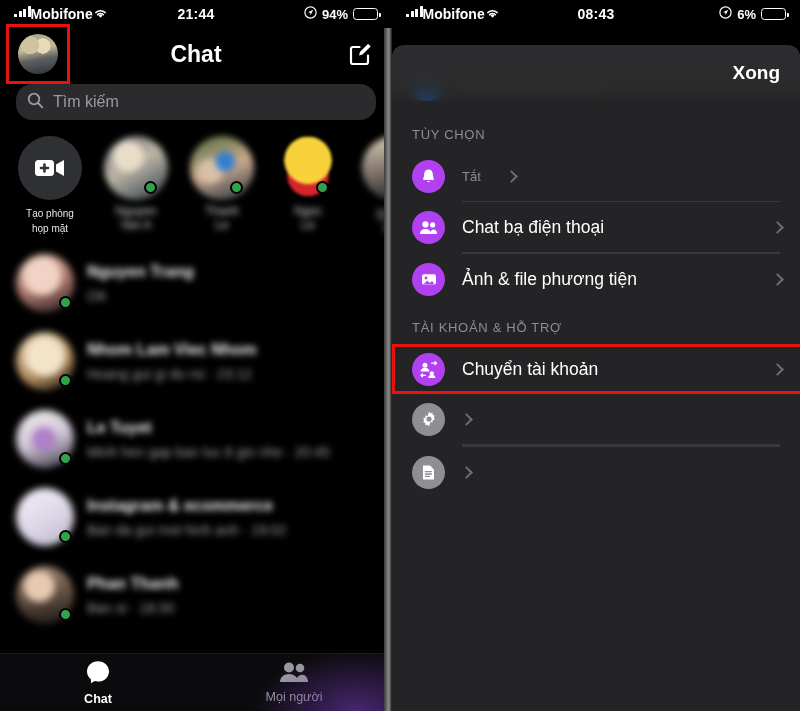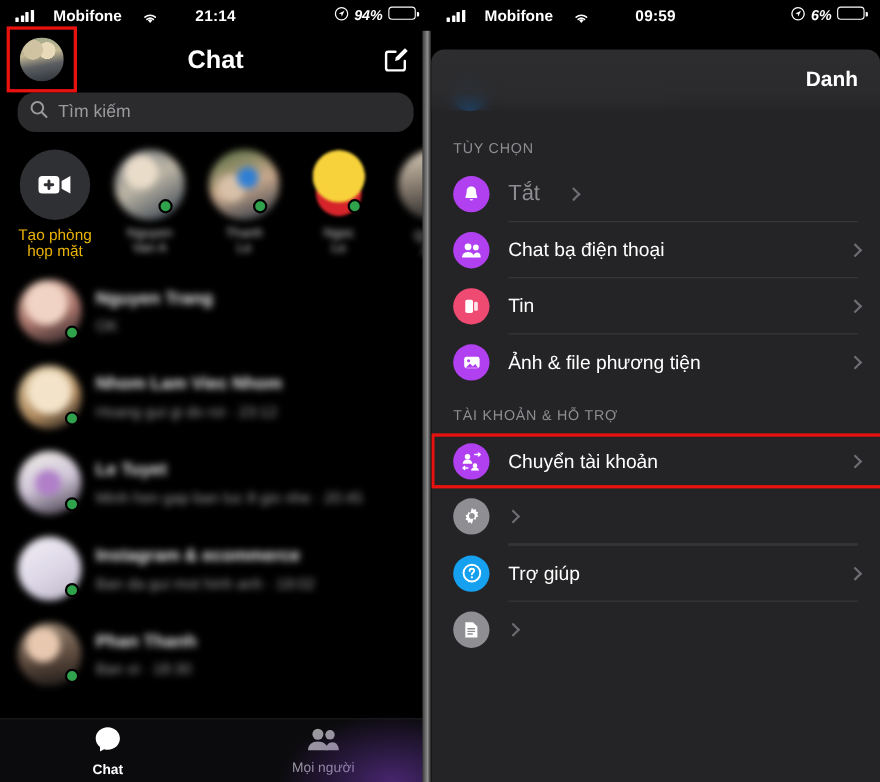--- a/index.html
+++ b/index.html
@@ -14,24 +14,24 @@
   
   .statusbar {
     height: 28px; width: 100%;
     display: flex; align-items: center;
     padding: 0 14px;
     color: #fff; font-size: 14px; font-weight: bold;
     background: #000;
     position: relative;
     flex: 0 0 28px;
   }
-  .sb-left { display: flex; align-items: center; gap: 18px; }
+  .sb-left { display: flex; gap: 0; }
   .sb-center { position: absolute; left: 0; right: 0; text-align: center;
                font-size: 14px; font-weight: bold; letter-spacing: .2px; }
-  .sb-right { margin-left: auto; display: flex; align-items: flex-start; gap: 5px; z-index:2;font-style:italic; }
+  .sb-right { margin-left: auto; display: flex; align-items: center; gap: 5px; z-index:2; }
   .bars { display: flex; align-items: flex-end; gap: 1.5px; height: 11px; }
   .bars i { display: block; width: 3px; background: #fff; border-radius: .5px; }
   .bars i:nth-child(1){height:3.5px} .bars i:nth-child(2){height:6px}
   .bars i:nth-child(3){height:8.5px} .bars i:nth-child(4){height:11px}
   .carrier { font-size: 14px; font-weight: bold; }
   .wifi { width: 15px; height: 11px; position: relative; }
   .battery {
     width: 25px; height: 12px; border: 1.6px solid #fff; border-radius: 3.5px;
     position: relative; padding: 1.5px;
   }
@@ -79,21 +79,21 @@
 
   .rooms-row {
     display: flex; gap: 14px; padding: 8px 14px 6px 14px; align-items: flex-start;
     overflow: hidden; flex: 0 0 auto;
   }
   .room-item { width: 72px; text-align: center; flex: 0 0 72px; }
   .room-circle {
     width: 64px; height: 64px; border-radius: 50%; margin: 0 auto;
     background: #2f3033; display: flex; align-items: center; justify-content: center;
   }
-  .room-label { color: #eab308; font-size: 14px; line-height: 15px; margin-top: 6px; }
+  .room-label { color: #e5e5e5; font-size: 10px; line-height: 15px; margin-top: 6px; }
   .story-circle {
     width: 64px; height: 64px; border-radius: 50%; margin: 0 auto;
     position: relative; filter: blur(3.2px);
   }
   .story-label {
     color: #d2d2d2; font-size: 12px; margin-top: 7px; line-height: 14px;
     filter: blur(3px);
   }
   .online-dot {
     position: absolute; right: 2px; bottom: 3px; width: 13px; height: 13px;
@@ -168,21 +168,21 @@
   }
   .menu-row {
     display: flex; align-items: center; gap: 17px; height: 50px;
     padding: 0 18px 0 20px; position: relative;
   }
   .menu-icon {
     width: 33px; height: 33px; border-radius: 50%; flex: 0 0 33px;
     display: flex; align-items: center; justify-content: center;
   }
   .menu-label { color: #fff; font-size: 17.5px; flex: 1; }
-  .menu-value { color: #8d8d92; font-size: 20px; margin-right: 9px; }
+  .menu-value { color: #8d8d92; font-size: 13px; margin-right: 9px; }
   .chev { width: 9px; height: 9px; border-right: 2.2px solid #6d6d72;
           border-top: 2.2px solid #6d6d72; transform: rotate(45deg); flex: 0 0 auto; }
   .sep { height: 1px; background: #3a3a3c; margin-left: 70px; margin-right: 20px; }
   .row-highlight {
     position: absolute; left: 0; right: -6px; top: 0; bottom: 0;
     border: 3px solid #e8120f; pointer-events: none; z-index: 6;
   }
   .hl-wrap { position: relative; }
 </style>
 </head>
@@ -202,21 +202,21 @@
           </span>
         <span class="carrier">Mobifone</span>
         <span class="wifi">
           <svg width="15" height="11" viewBox="0 0 15 11">
               <path d="M7.5 9.8l2.1-2.4a3.2 3.2 0 0 0-4.2 0z" fill="#fff"></path>
               <path d="M2.8 4.6a7.2 7.2 0 0 1 9.4 0" stroke="#fff" stroke-width="1.5" fill="none" stroke-linecap="round"></path>
               <path d="M4.6 6.7a4.6 4.6 0 0 1 5.8 0" stroke="#fff" stroke-width="1.5" fill="none" stroke-linecap="round"></path>
             </svg>
         </span>
       </div>
-      <div class="sb-center">21:14</div>
+      <div class="sb-center">21:44</div>
       <div class="sb-right">
         <span>
           <svg width="13" height="13" viewBox="0 0 13 13">
               <circle cx="6.5" cy="6.5" r="5.6" fill="none" stroke="#fff" stroke-width="1.2"></circle>
               <path d="M9.2 3.8L4 6.3l2.2.5.5 2.2z" fill="#fff"></path>
             </svg>
         </span>
         <span class="pct">94%</span>
         <span class="battery"><span class="fill" style="width:94%"></span></span>
       </div>
@@ -386,42 +386,42 @@
           </span>
         <span class="carrier">Mobifone</span>
         <span class="wifi">
           <svg width="15" height="11" viewBox="0 0 15 11">
               <path d="M7.5 9.8l2.1-2.4a3.2 3.2 0 0 0-4.2 0z" fill="#fff"></path>
               <path d="M2.8 4.6a7.2 7.2 0 0 1 9.4 0" stroke="#fff" stroke-width="1.5" fill="none" stroke-linecap="round"></path>
               <path d="M4.6 6.7a4.6 4.6 0 0 1 5.8 0" stroke="#fff" stroke-width="1.5" fill="none" stroke-linecap="round"></path>
             </svg>
         </span>
       </div>
-      <div class="sb-center">09:59</div>
+      <div class="sb-center">08:43</div>
       <div class="sb-right">
         <span>
           <svg width="13" height="13" viewBox="0 0 13 13">
               <circle cx="6.5" cy="6.5" r="5.6" fill="none" stroke="#fff" stroke-width="1.2"></circle>
               <path d="M9.2 3.8L4 6.3l2.2.5.5 2.2z" fill="#fff"></path>
             </svg>
         </span>
         <span class="pct">6%</span>
         <span class="battery"><span class="fill" style="width:79%"></span></span>
       </div>
     </div>
 
     <div class="sheet">
       <div class="behind-card"></div>
       <div class="peek-row">
         <div class="peek-icon"></div>
         <div class="peek-text"></div>
       </div>
 
       <div class="sheet-header">
-        <div class="done-btn">Danh</div>
+        <div class="done-btn">Xong</div>
       </div>
 
       <div class="sheet-body">
 
         <div class="section-title">TÙY CHỌN</div>
 
         <div class="menu-row">
           <div class="menu-icon" style="background:#b140f0">
             <svg width="17" height="17" viewBox="0 0 17 17">
                 <path d="M8.5 1.6c-2.6 0-4.3 1.9-4.3 4.4 0 3.2-1.1 4-1.1 5 0 .6.5 1 1.1 1h8.6c.6 0 1.1-.4 1.1-1 0-1-1.1-1.8-1.1-5 0-2.5-1.7-4.4-4.3-4.4z" fill="#fff"></path>
@@ -440,30 +440,20 @@
                 <circle cx="13.6" cy="4.9" r="2.6" fill="#fff"></circle>
                 <path d="M1 14c0-3.2 2.5-5 5.5-5s5.5 1.8 5.5 5z" fill="#fff"></path>
                 <path d="M11.2 14c0-2.7 1.6-4.4 3.6-4.4S18 11.3 18 14z" fill="#fff"></path>
               </svg>
           </div>
           <div class="menu-label">Chat bạ điện thoại</div>
           <div class="chev"></div>
         </div>
         <div class="sep"></div>
 
-        <div class="menu-row">
-          <div class="menu-icon" style="background:#ef4a72">
-            <svg width="17" height="15" viewBox="0 0 17 15">
-                <rect x="3" y="1.5" width="7" height="12" rx="1.6" fill="#fff"></rect>
-                <rect x="11" y="3.4" width="3.4" height="8.2" rx="1.3" fill="#fff" opacity=".85"></rect>
-              </svg>
-          </div>
-          <div class="menu-label">Tin</div>
-          <div class="chev"></div>
-        </div>
         <div class="sep"></div>
 
         <div class="menu-row">
           <div class="menu-icon" style="background:#b140f0">
             <svg width="18" height="15" viewBox="0 0 18 15">
                 <rect x="2" y="2.3" width="14" height="10.4" rx="2.2" fill="#fff"></rect>
                 <circle cx="6" cy="6" r="1.4" fill="#b140f0"></circle>
                 <path d="M3.4 12.4l3.8-4 2.6 2.6 2.3-2 2.5 3.4z" fill="#b140f0"></path>
               </svg>
           </div>
@@ -497,31 +487,20 @@
                 <path d="M9 1.6l1.3 1.7 2.1-.5.4 2.1 2 .8-1 1.9 1 1.9-2 .8-.4 2.1-2.1-.5L9 16.4l-1.3-1.7-2.1.5-.4-2.1-2-.8 1-1.9-1-1.9 2-.8.4-2.1 2.1.5z" fill="#fff"></path>
                 <circle cx="9" cy="9" r="2.6" fill="#8e8e93"></circle>
               </svg>
           </div>
           <div class="chev"></div>
         </div>
         <div class="sep"></div>
 
         <div class="sep"></div>
 
-        <div class="menu-row">
-          <div class="menu-icon" style="background:#15a0f0">
-            <svg width="18" height="18" viewBox="0 0 18 18">
-                <circle cx="9" cy="9" r="7.6" fill="none" stroke="#fff" stroke-width="1.7"></circle>
-                <path d="M6.9 7c0-1.2 1-2 2.1-2s2.1.7 2.1 1.9c0 1.5-2.1 1.5-2.1 3.1" fill="none" stroke="#fff" stroke-width="1.7" stroke-linecap="round"></path>
-                <circle cx="9" cy="12.8" r="1.05" fill="#fff"></circle>
-              </svg>
-          </div>
-          <div class="menu-label">Trợ giúp</div>
-          <div class="chev"></div>
-        </div>
         <div class="sep"></div>
 
         <div class="menu-row">
           <div class="menu-icon" style="background:#8e8e93">
             <svg width="15" height="17" viewBox="0 0 15 17">
                 <path d="M2 1.6h7l4 4v10H2z" fill="#fff"></path>
                 <path d="M4.4 7.6h6M4.4 10h6M4.4 12.4h4" stroke="#8e8e93" stroke-width="1.3" stroke-linecap="round"></path>
               </svg>
           </div>
           <div class="chev"></div>

